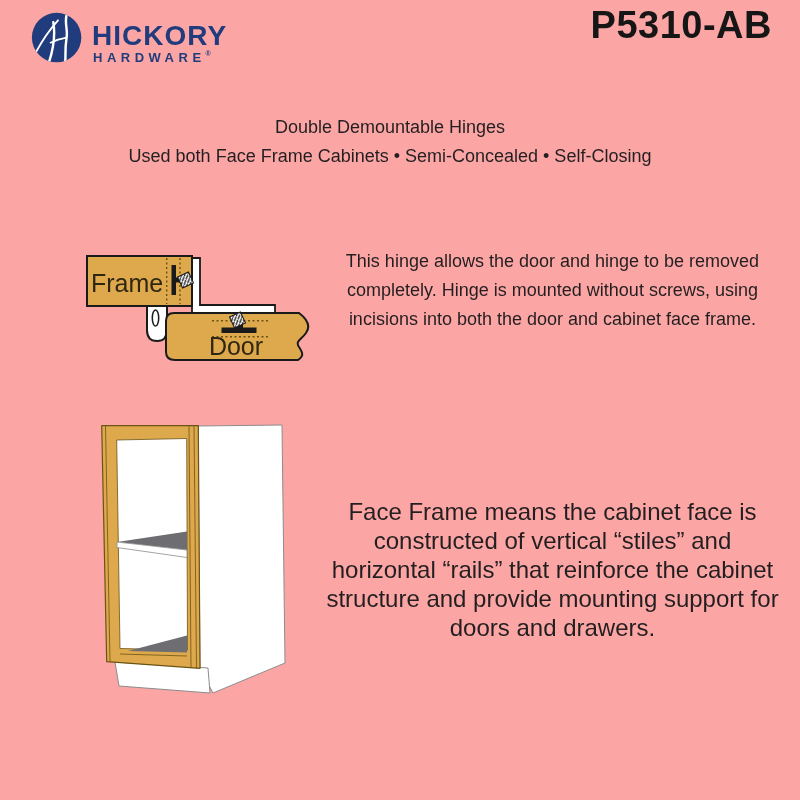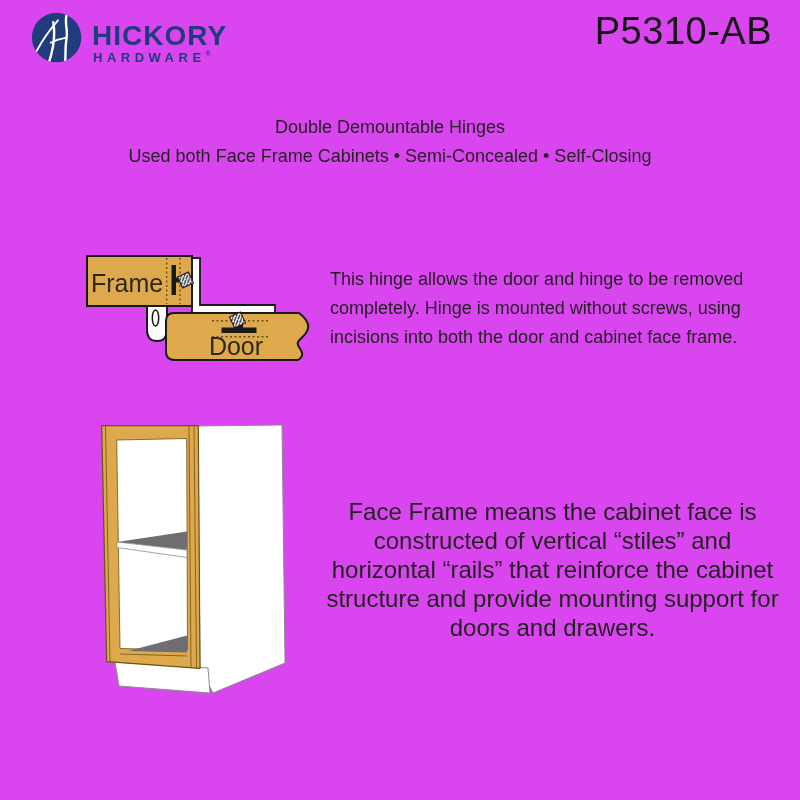--- a/index.html
+++ b/index.html
@@ -4,47 +4,47 @@
 <style>
   :root{
     --brand-navy:#203C7C;
     --wood:#DEA94D;
     --shelf-gray:#6E6E72;
     --ink:#231F20;
     --outline:#1A1A1A;
   }
   html,body{margin:0;padding:0;background:#f4f4f4;}
   .page{
-    position:relative;width:800px;height:800px;background:#d946ef;
+    position:relative;width:800px;height:800px;background:#fca5a5;
     font-family:"Liberation Sans", sans-serif;color:var(--ink);
     overflow:hidden;margin:0 auto;
   }
   .abs{position:absolute;}
   
   .brand-mark{left:30px;top:10px;width:56px;height:58px;}
   .brand-word1{
     left:92px;top:20px;font-size:28px;font-weight:bold;
     color:var(--brand-navy);letter-spacing:1px;
   }
   .brand-word2{
     left:93px;top:50px;font-size:13px;font-weight:bold;
     color:var(--brand-navy);letter-spacing:4.5px;
   }
   .brand-word2 sup{font-size:7px;letter-spacing:0;vertical-align:6px;}
   .product-code{
-    right:28px;top:10px;font-size:38px;font-weight:400;
+    right:28px;top:4px;font-size:38px;font-weight:700;
     color:#161616;letter-spacing:0.5px;
   }
   
   .intro{left:10px;top:113px;width:760px;text-align:center;line-height:29px;font-size:18px;}
   .intro .line{margin:0;}
   
   .hinge-figure{left:70px;top:240px;width:270px;height:140px;}
-  .hinge-text{left:330px;top:247px;width:445px;text-align:left;
-    font-size:18px;line-height:29px;margin-top:18px;}
+  .hinge-text{left:330px;top:247px;width:445px;text-align:center;
+    font-size:18px;line-height:29px;}
   .cabinet-figure{left:70px;top:405px;width:250px;height:295px;}
   .cabinet-text{left:325px;top:497px;width:455px;text-align:center;
     font-size:24px;line-height:29px;}
   svg{display:block;width:100%;height:100%;}
   .svg-label{font-family:"Liberation Sans", sans-serif;font-size:25px;fill:#2f2712;}
 </style>
 </head>
 <body>
 
 <div class="page">

